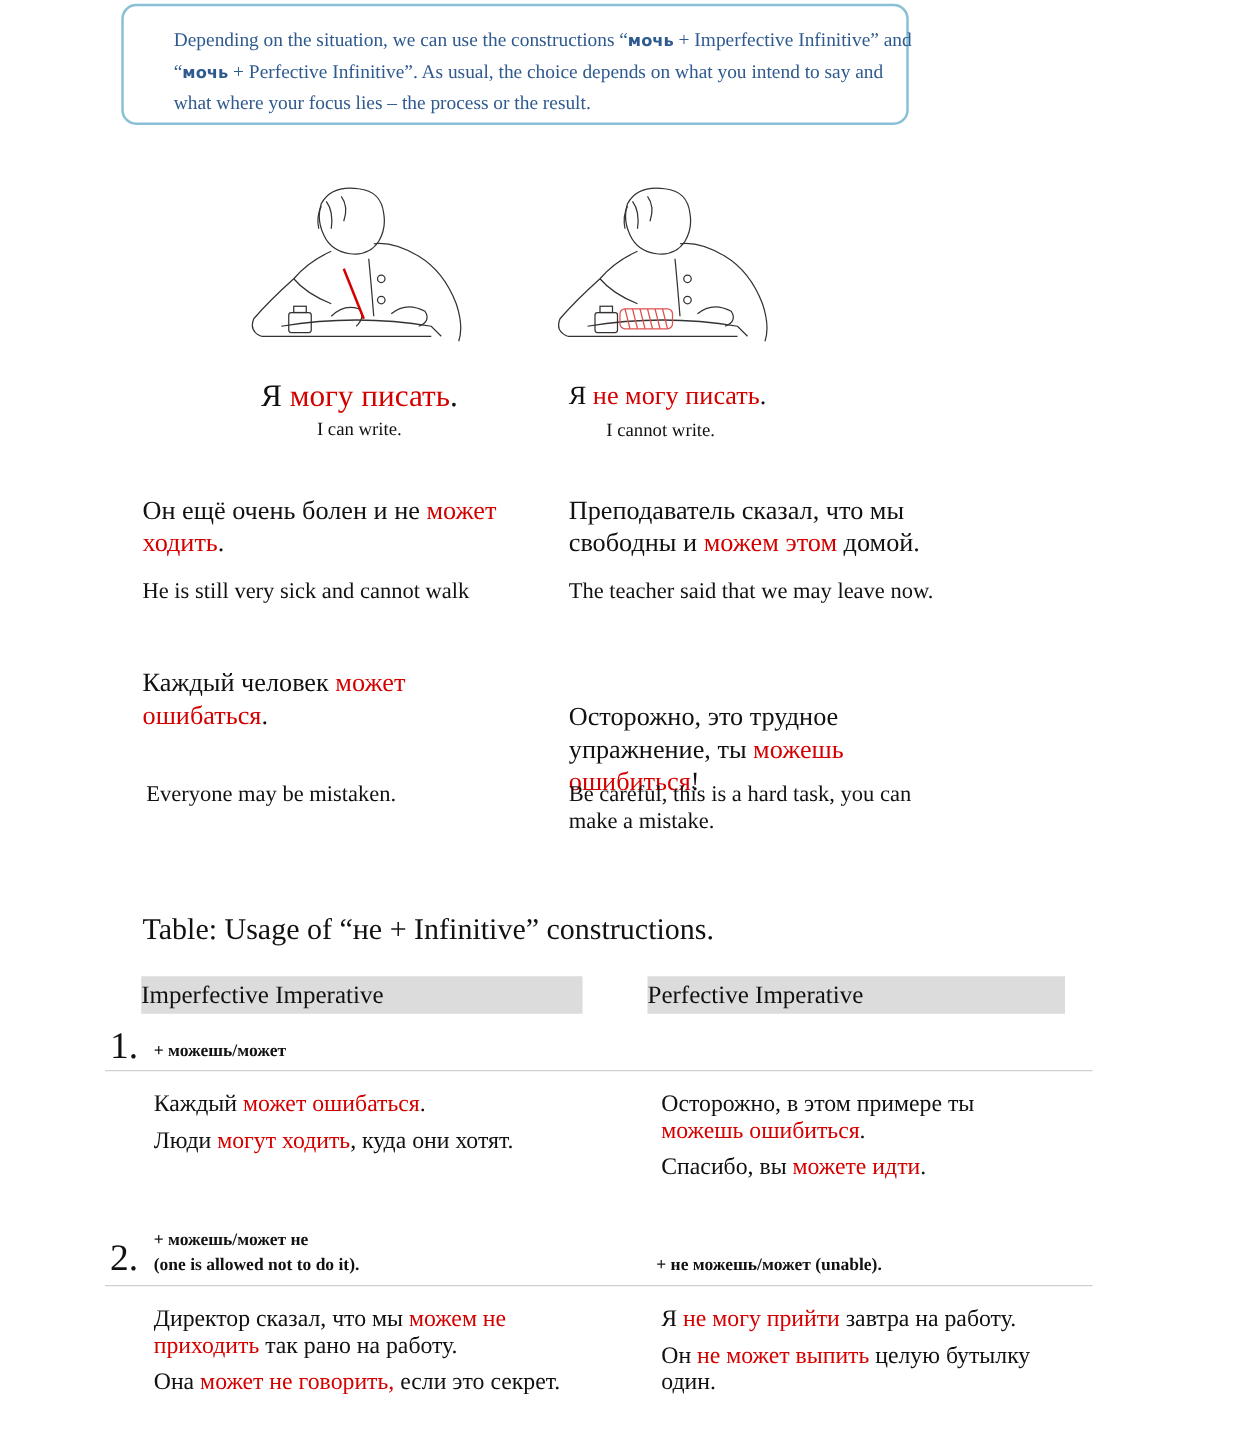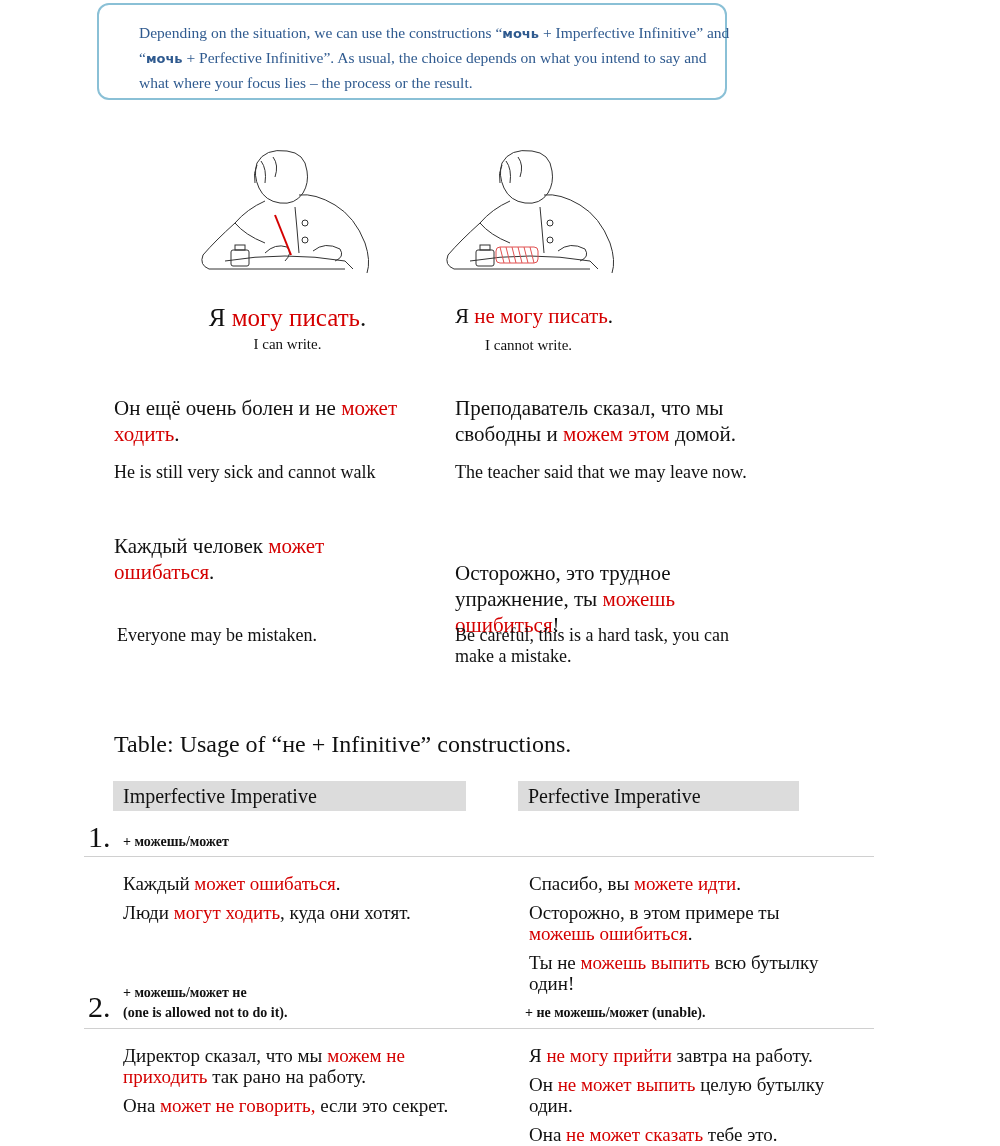--- a/index.html
+++ b/index.html
@@ -15,21 +15,21 @@
   .intro-text b { font-family: "DejaVu Sans", sans-serif; font-size: 13px; font-weight: bold; color: #2f5a8f; }
 
   .figure { width: 180px; height: 135px; }
   .caption-ru { font-size: 25px; text-align: center; }
   .caption-en { font-size: 15px; text-align: center; }
 
   .ex-ru { font-size: 21px; line-height: 26px; }
   .ex-en { font-size: 18px; line-height: 21px; }
 
   .table-title { left: 114px; top: 731px; font-size: 24px; }
-  .th { height: 30px; background: #dcdcdc; font-size: 20px; line-height: 30px; padding-left: 10px; box-sizing: border-box; }
+  .th { height: 30px; background: #dcdcdc; font-size: 20px; line-height: 30px; box-sizing: border-box; }
   .rownum { font-size: 30px; }
   .rule-label { font-size: 14px; font-weight: bold; line-height: 20px; }
   .hr { height: 1px; background: #d0d0d0; }
   .cell-text { font-size: 19px; line-height: 21px; }
   .cell-text p { margin: 0 0 8px 0; }
 </style>
 </head>
 <body>
 
 <div class="abs intro-box">
@@ -85,45 +85,43 @@
 <div class="abs ex-en" style="left:455px; top:462px;">The teacher said that we may leave now.</div>
 
 <div class="abs ex-ru" style="left:114px; top:533px; width:260px;"><span>Каждый человек </span><span class="red">может ошибаться</span><span>.</span></div>
 <div class="abs ex-en" style="left:117px; top:625px;">Everyone may be mistaken.</div>
 
 <div class="abs ex-ru" style="left:455px; top:560px; width:260px;"><span>Осторожно, это трудное упражнение, ты </span><span class="red">можешь ошибиться</span><span>!</span></div>
 <div class="abs ex-en" style="left:455px; top:625px; width:300px;">Be careful, this is a hard task, you can make a mistake.</div>
 
 <div class="abs table-title">Table: Usage of “не + Infinitive” constructions.</div>
 <div class="abs th" style="left:113px; top:781px; width:353px;">Imperfective Imperative</div>
-<div class="abs th" style="left:518px; top:781px; width:281px;">Perfective Imperative</div>
+<div class="abs th" style="left:518px; top:781px; width:334px;">Perfective Imperative</div>
 
 <div class="abs rownum" style="left:88px; top:820px;">1.</div>
 <div class="abs rule-label" style="left:123px; top:832px;">+ можешь/может</div>
 <div class="abs hr" style="left:84px; top:856px; width:790px;"></div>
 
 <div class="abs cell-text" style="left:123px; top:873px; width:340px;">
   <p><span>Каждый </span><span class="red">может ошибаться</span><span>.</span></p>
   <p><span>Люди </span><span class="red">могут ходить</span><span>, куда они хотят.</span></p>
 </div>
 <div class="abs cell-text" style="left:529px; top:873px; width:290px;">
+  <p><span>Осторожно, в этом примере ты </span><span class="red">можешь ошибиться</span><span>.</span></p>
   <p><span>Спасибо, вы </span><span class="red">можете идти</span><span>.</span></p>
-  <p><span>Осторожно, в этом примере ты </span><span class="red">можешь ошибиться</span><span>.</span></p>
-  <p><span>Ты не </span><span class="red">можешь выпить</span><span> всю бутылку один!</span></p>
 </div>
 
 <div class="abs rownum" style="left:88px; top:990px;">2.</div>
 <div class="abs rule-label" style="left:123px; top:983px;">
     <div>+ можешь/может не</div>
     <div>(one is allowed not to do it).</div>
   </div>
 <div class="abs rule-label" style="left:525px; top:1003px;">+ не можешь/может (unable).</div>
 <div class="abs hr" style="left:84px; top:1028px; width:790px;"></div>
 
 <div class="abs cell-text" style="left:123px; top:1045px; width:330px;">
   <p><span>Директор сказал, что мы </span><span class="red">можем не приходить</span><span> так рано на работу.</span></p>
   <p><span>Она </span><span class="red">может не говорить,</span><span> если это секрет.</span></p>
 </div>
 <div class="abs cell-text" style="left:529px; top:1045px; width:340px;">
   <p><span>Я </span><span class="red">не могу прийти</span><span> завтра на работу.</span></p>
   <p><span>Он </span><span class="red">не может выпить</span><span> целую бутылку один.</span></p>
-  <p><span>Она </span><span class="red">не может сказать</span><span> тебе это.</span></p>
 </div>
 
 </body></html>

